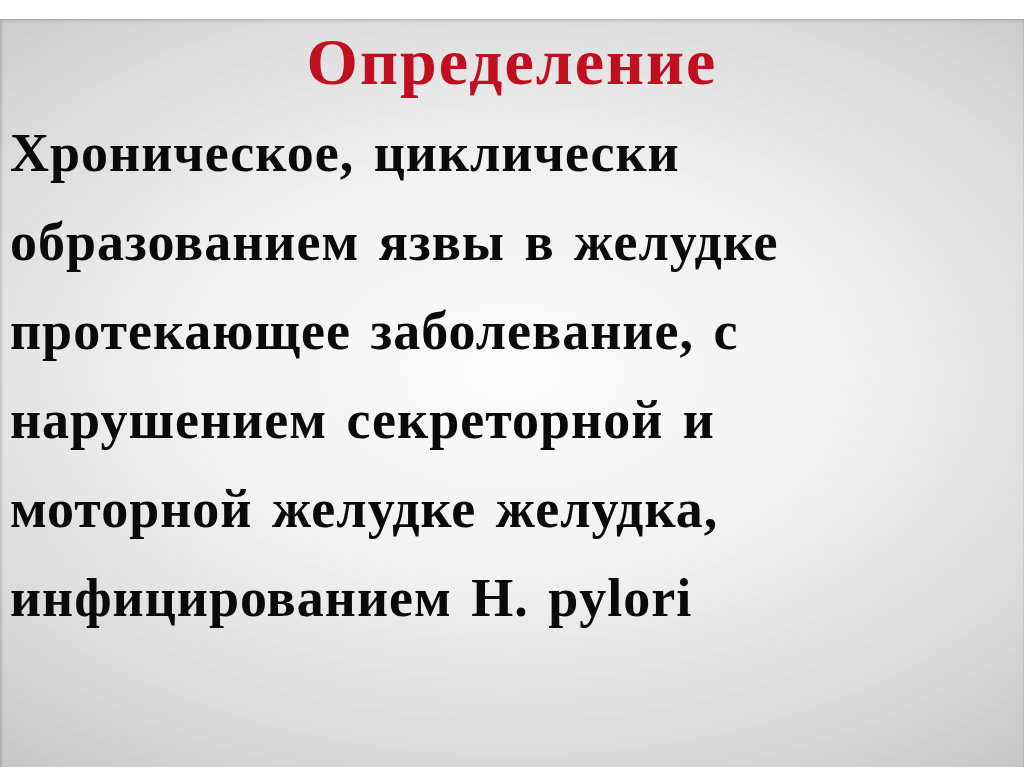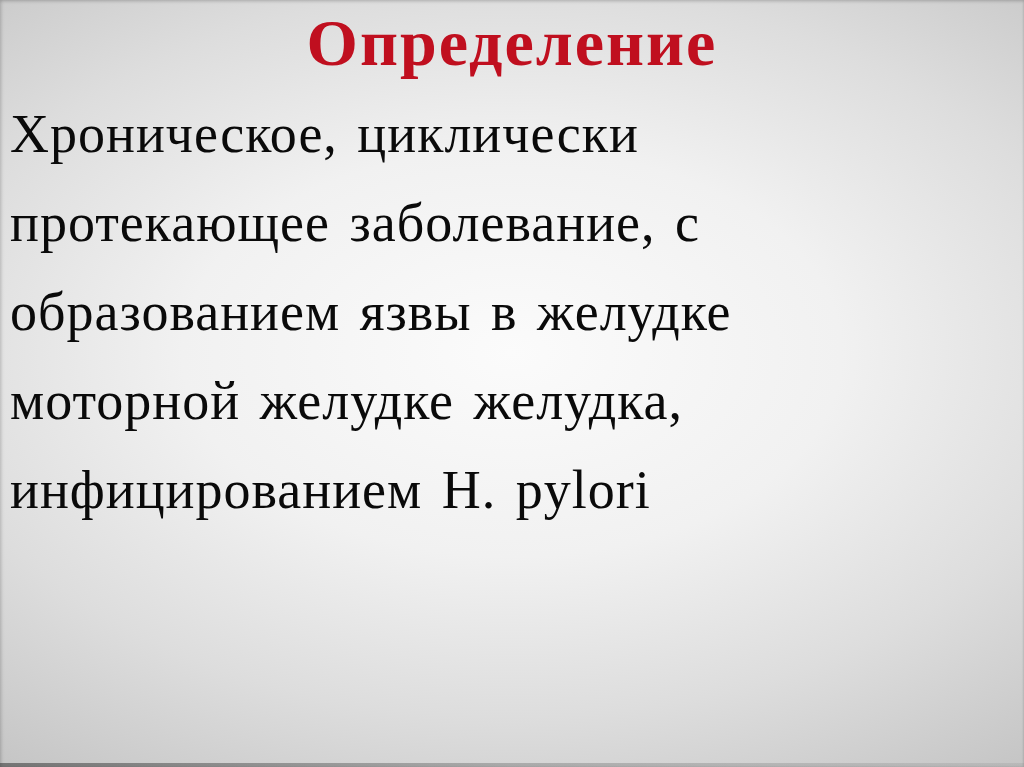--- a/index.html
+++ b/index.html
@@ -35,48 +35,49 @@
     position: absolute;
     left: 0; right: 0; bottom: 0;
     height: 4px;
     background: linear-gradient(to right,
       rgba(50,50,50,0.55),
       rgba(90,90,90,0.35) 50%,
       rgba(130,130,130,0.18) 100%);
     pointer-events: none;
   }
   .title {
-    margin-top: 0;
+    margin-top: 19px;
     text-align: center;
     font-size: 66px;
     font-weight: bold;
     letter-spacing: 2px;
     color: var(--title-color);
     line-height: 1.3;
   }
   .body {
     margin-top: 4px;
     padding-left: 10px;
     padding-right: 6px;
   }
   .body .line {
     font-size: 54px;
-    font-weight: normal;
+    font-weight: bold;
     color: var(--text-color);
     line-height: 89px;
     letter-spacing: 1px;
     word-spacing: 5px;
     white-space: nowrap;
   }
 </style>
 </head>
 <body>
 
 <div class="slide">
   <h1 class="title">Определение</h1>
   <div class="body">
     <div class="line">Хроническое, циклически</div>
+    <div class="line">образованием язвы в желудке</div>
     <div class="line">протекающее заболевание, с</div>
-    <div class="line">образованием язвы в желудке</div>
+    <div class="line">нарушением секреторной и</div>
     <div class="line">моторной желудке желудка,</div>
     <div class="line">инфицированием H. pylori</div>
   </div>
 </div>
 
 </body></html>

